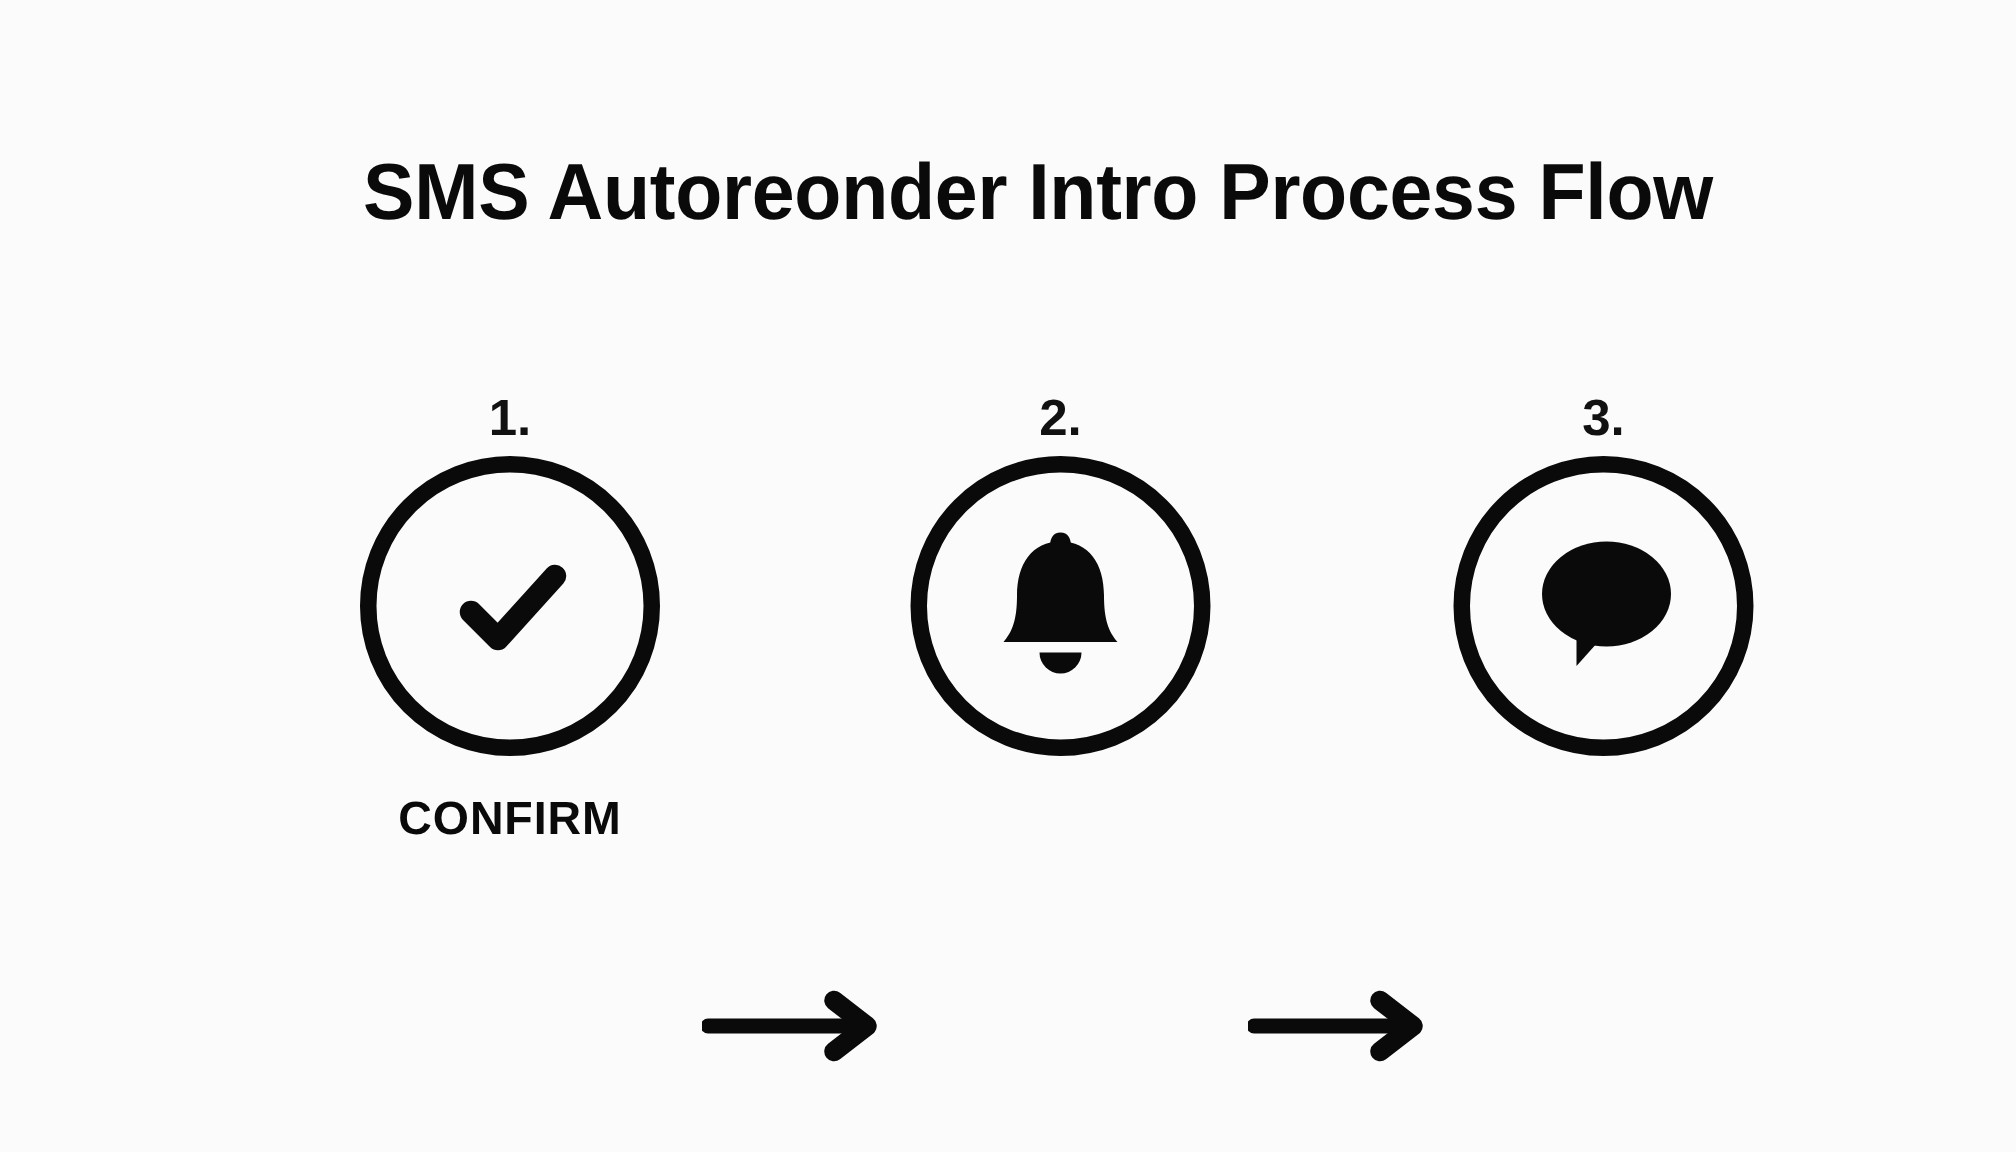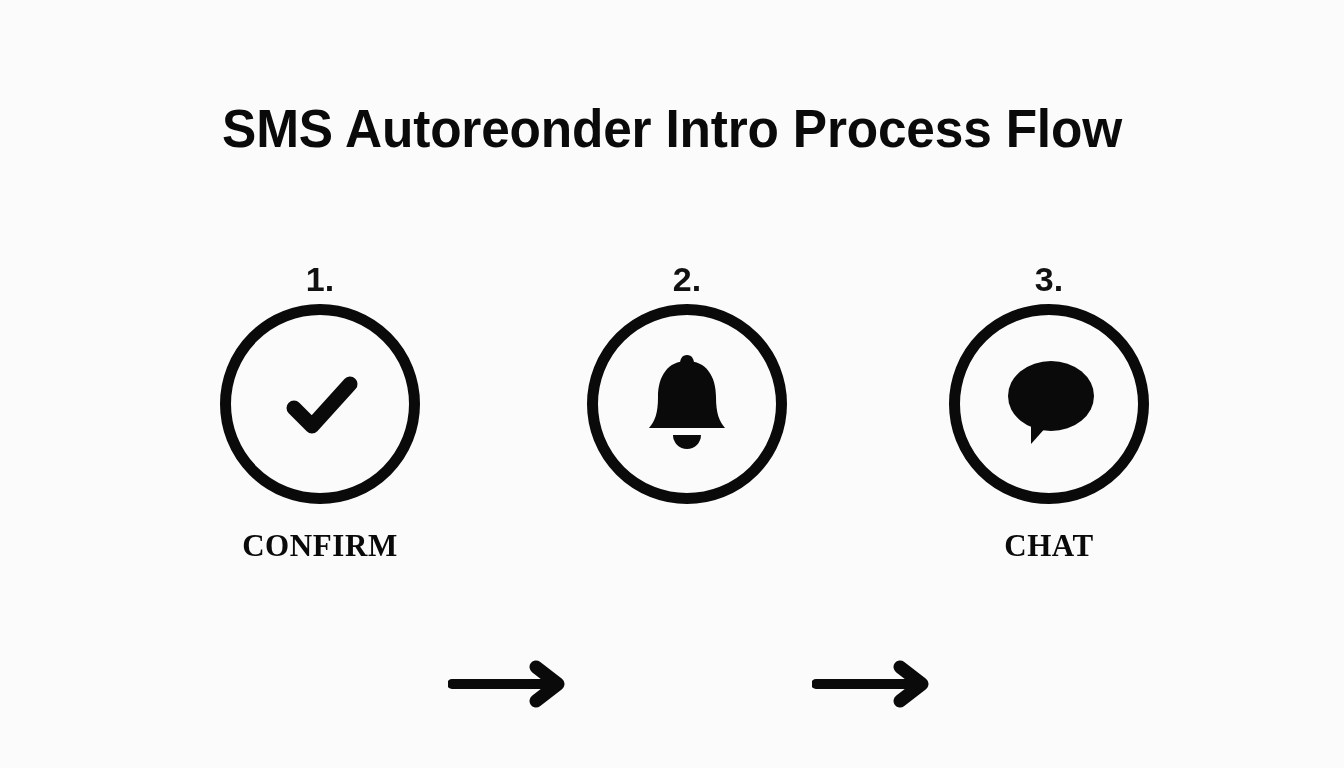--- a/index.html
+++ b/index.html
@@ -12,20 +12,21 @@
     background: #fbfbfc;
     font-family: "Liberation Sans", sans-serif;
     color: #0a0a0a;
     overflow: hidden;
     position: relative;
   }
 
   .canvas {
     position: absolute;
     inset: 0;
+    margin-left: 20px;
   }
 
   
   .title {
     position: absolute;
     top: 98px;
     left: 0;
     width: 1344px;
     text-align: center;
     font-size: 53px;
@@ -84,21 +85,20 @@
     display: block;
   }
 
   .step-label {
     margin-top: 24px;
     font-size: 31px;
     font-weight: 700;
     letter-spacing: 0.6px;
     color: #0a0a0a;
     white-space: nowrap;
-    font-family: Liberation Serif, serif;
   }
 
   
   .arrow {
     position: absolute;
     top: 398px;
     width: 118px;
     height: 48px;
   }
   .arrow-1 { left: 448px; }
@@ -168,17 +168,16 @@
     <div class="step step-3">
       <div class="step-number">3.</div>
       <div class="circle">
         <span>
           <svg width="116" height="104" viewBox="0 0 116 104" aria-hidden="true">
             <ellipse cx="60" cy="44" rx="43" ry="35" fill="#0a0a0a"></ellipse>
             <path d="M40 66 L40 92 L57 73 Z" fill="#0a0a0a"></path>
           </svg>
         </span>
       </div>
-      <div class="step-label">CHAT</div>
     </div>
 
   </div>
 </div>
 
 </body></html>

